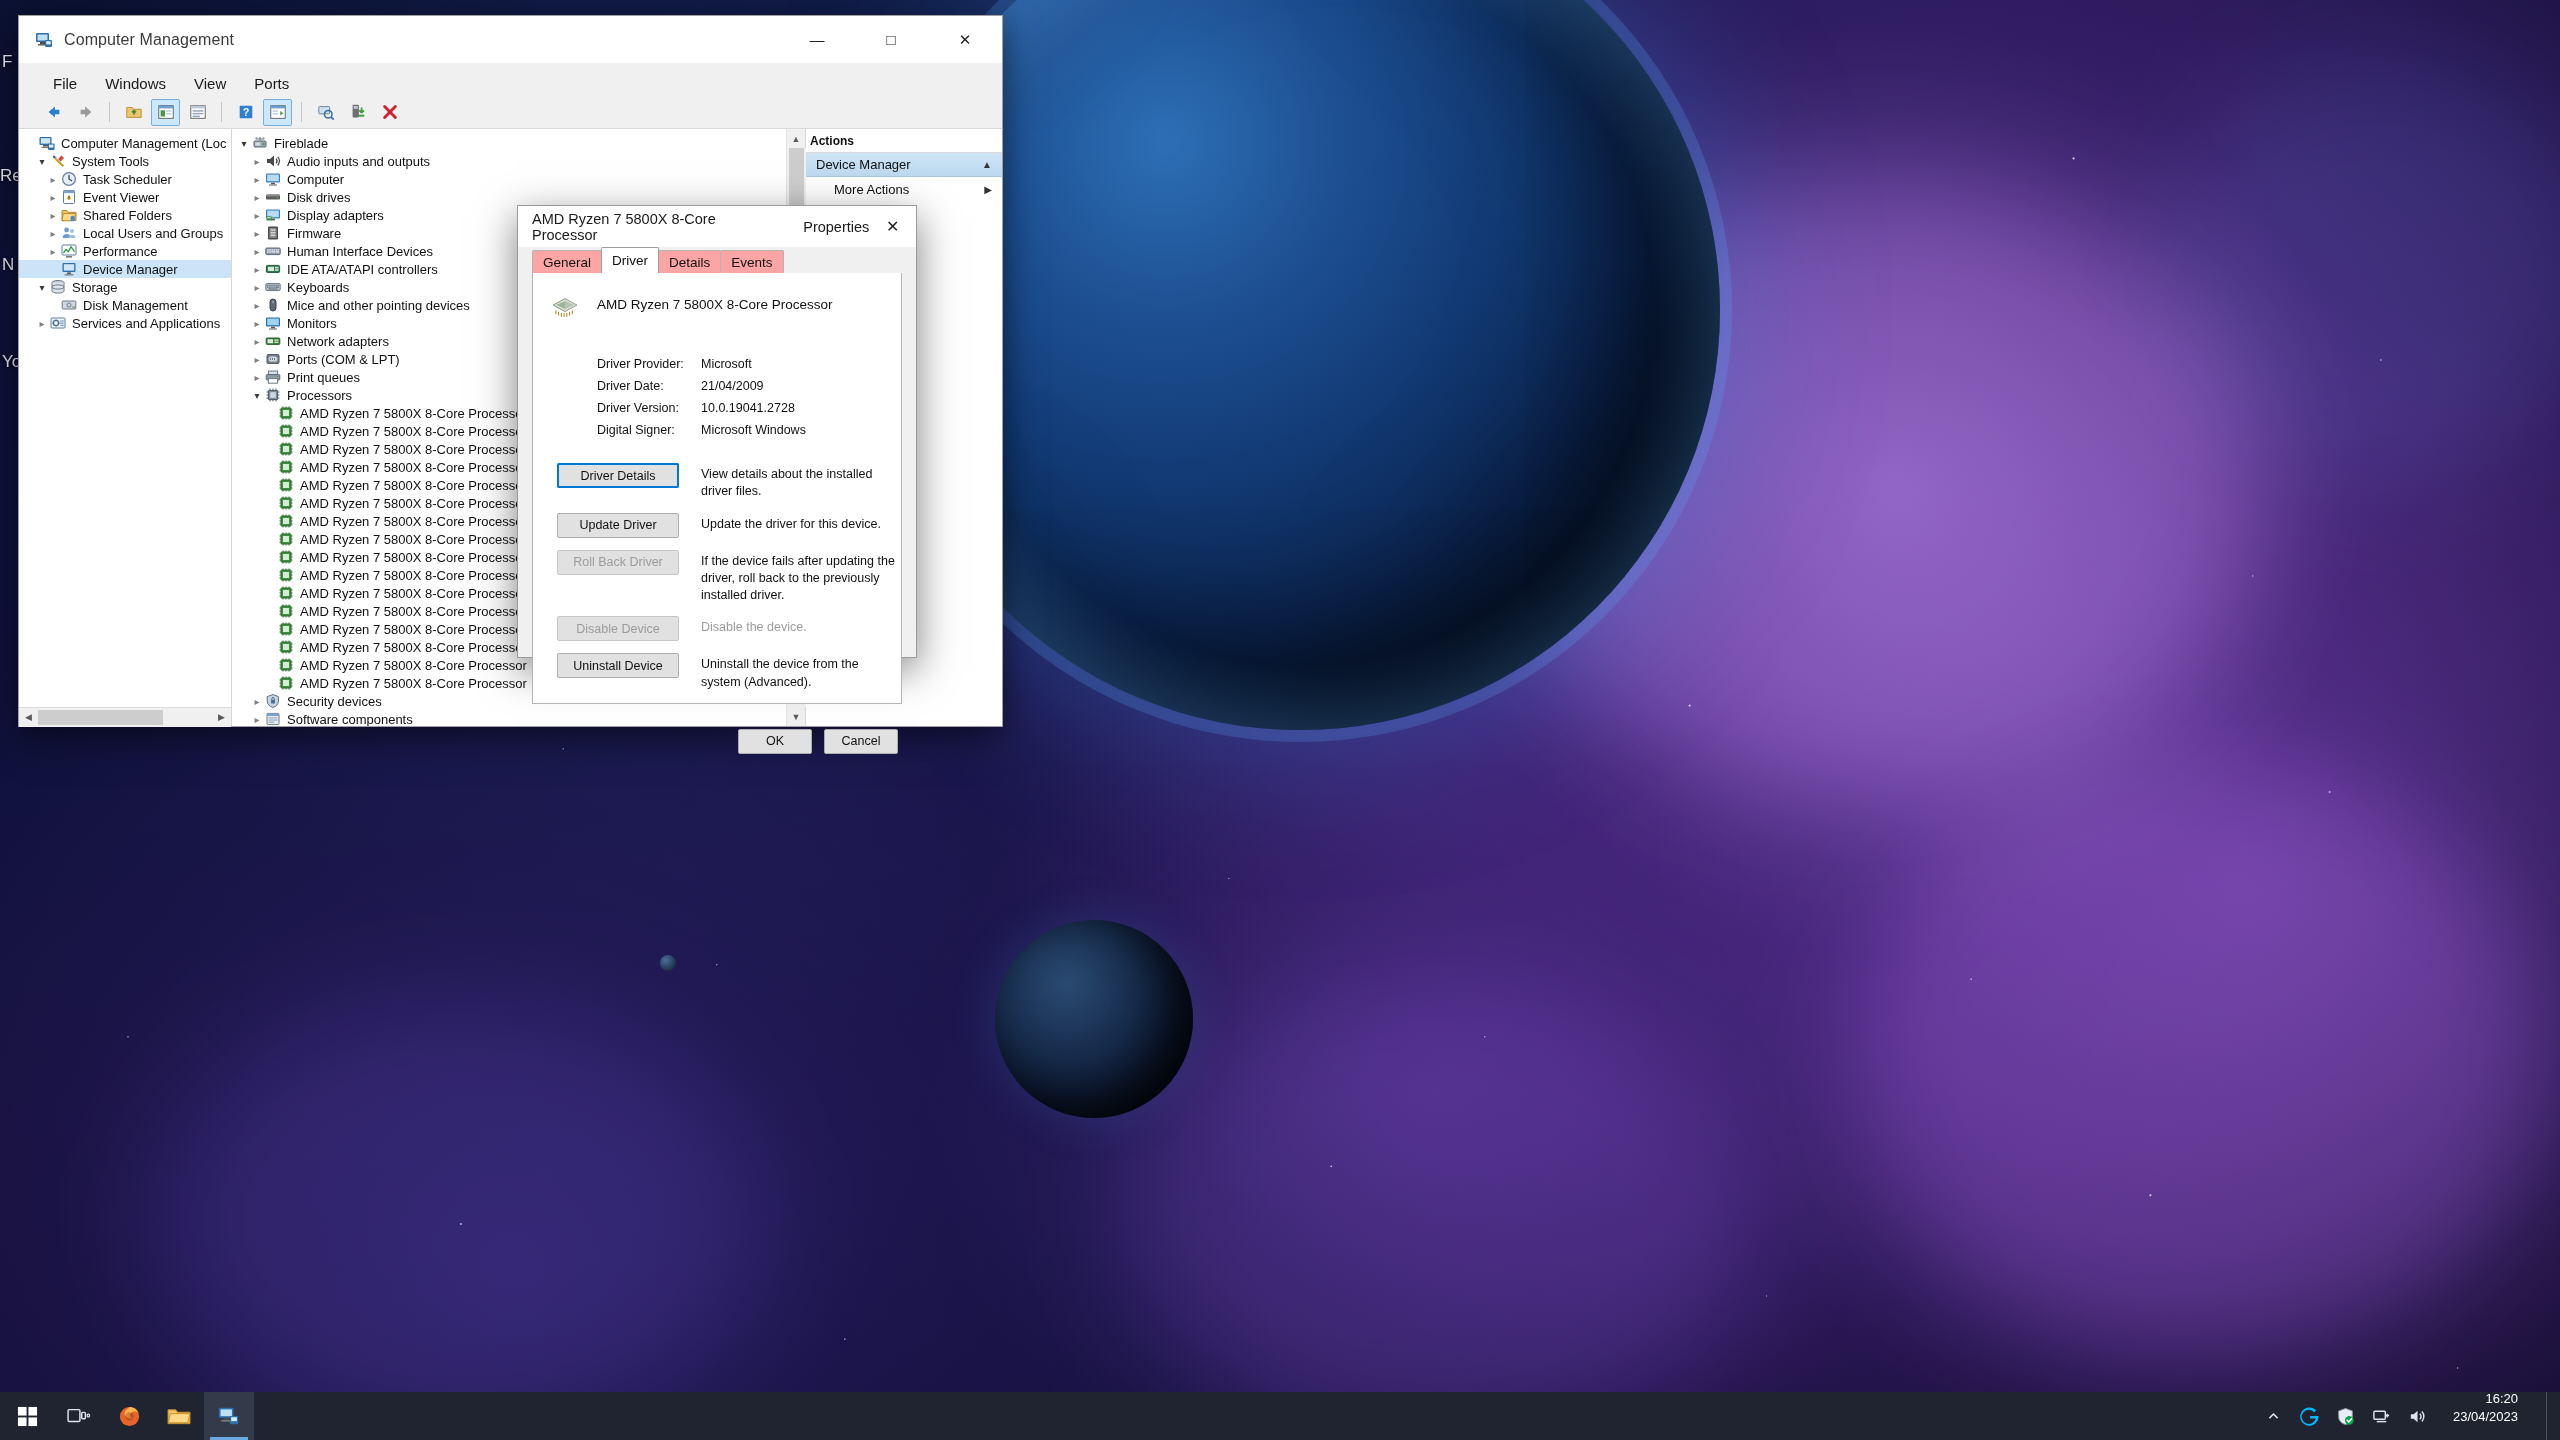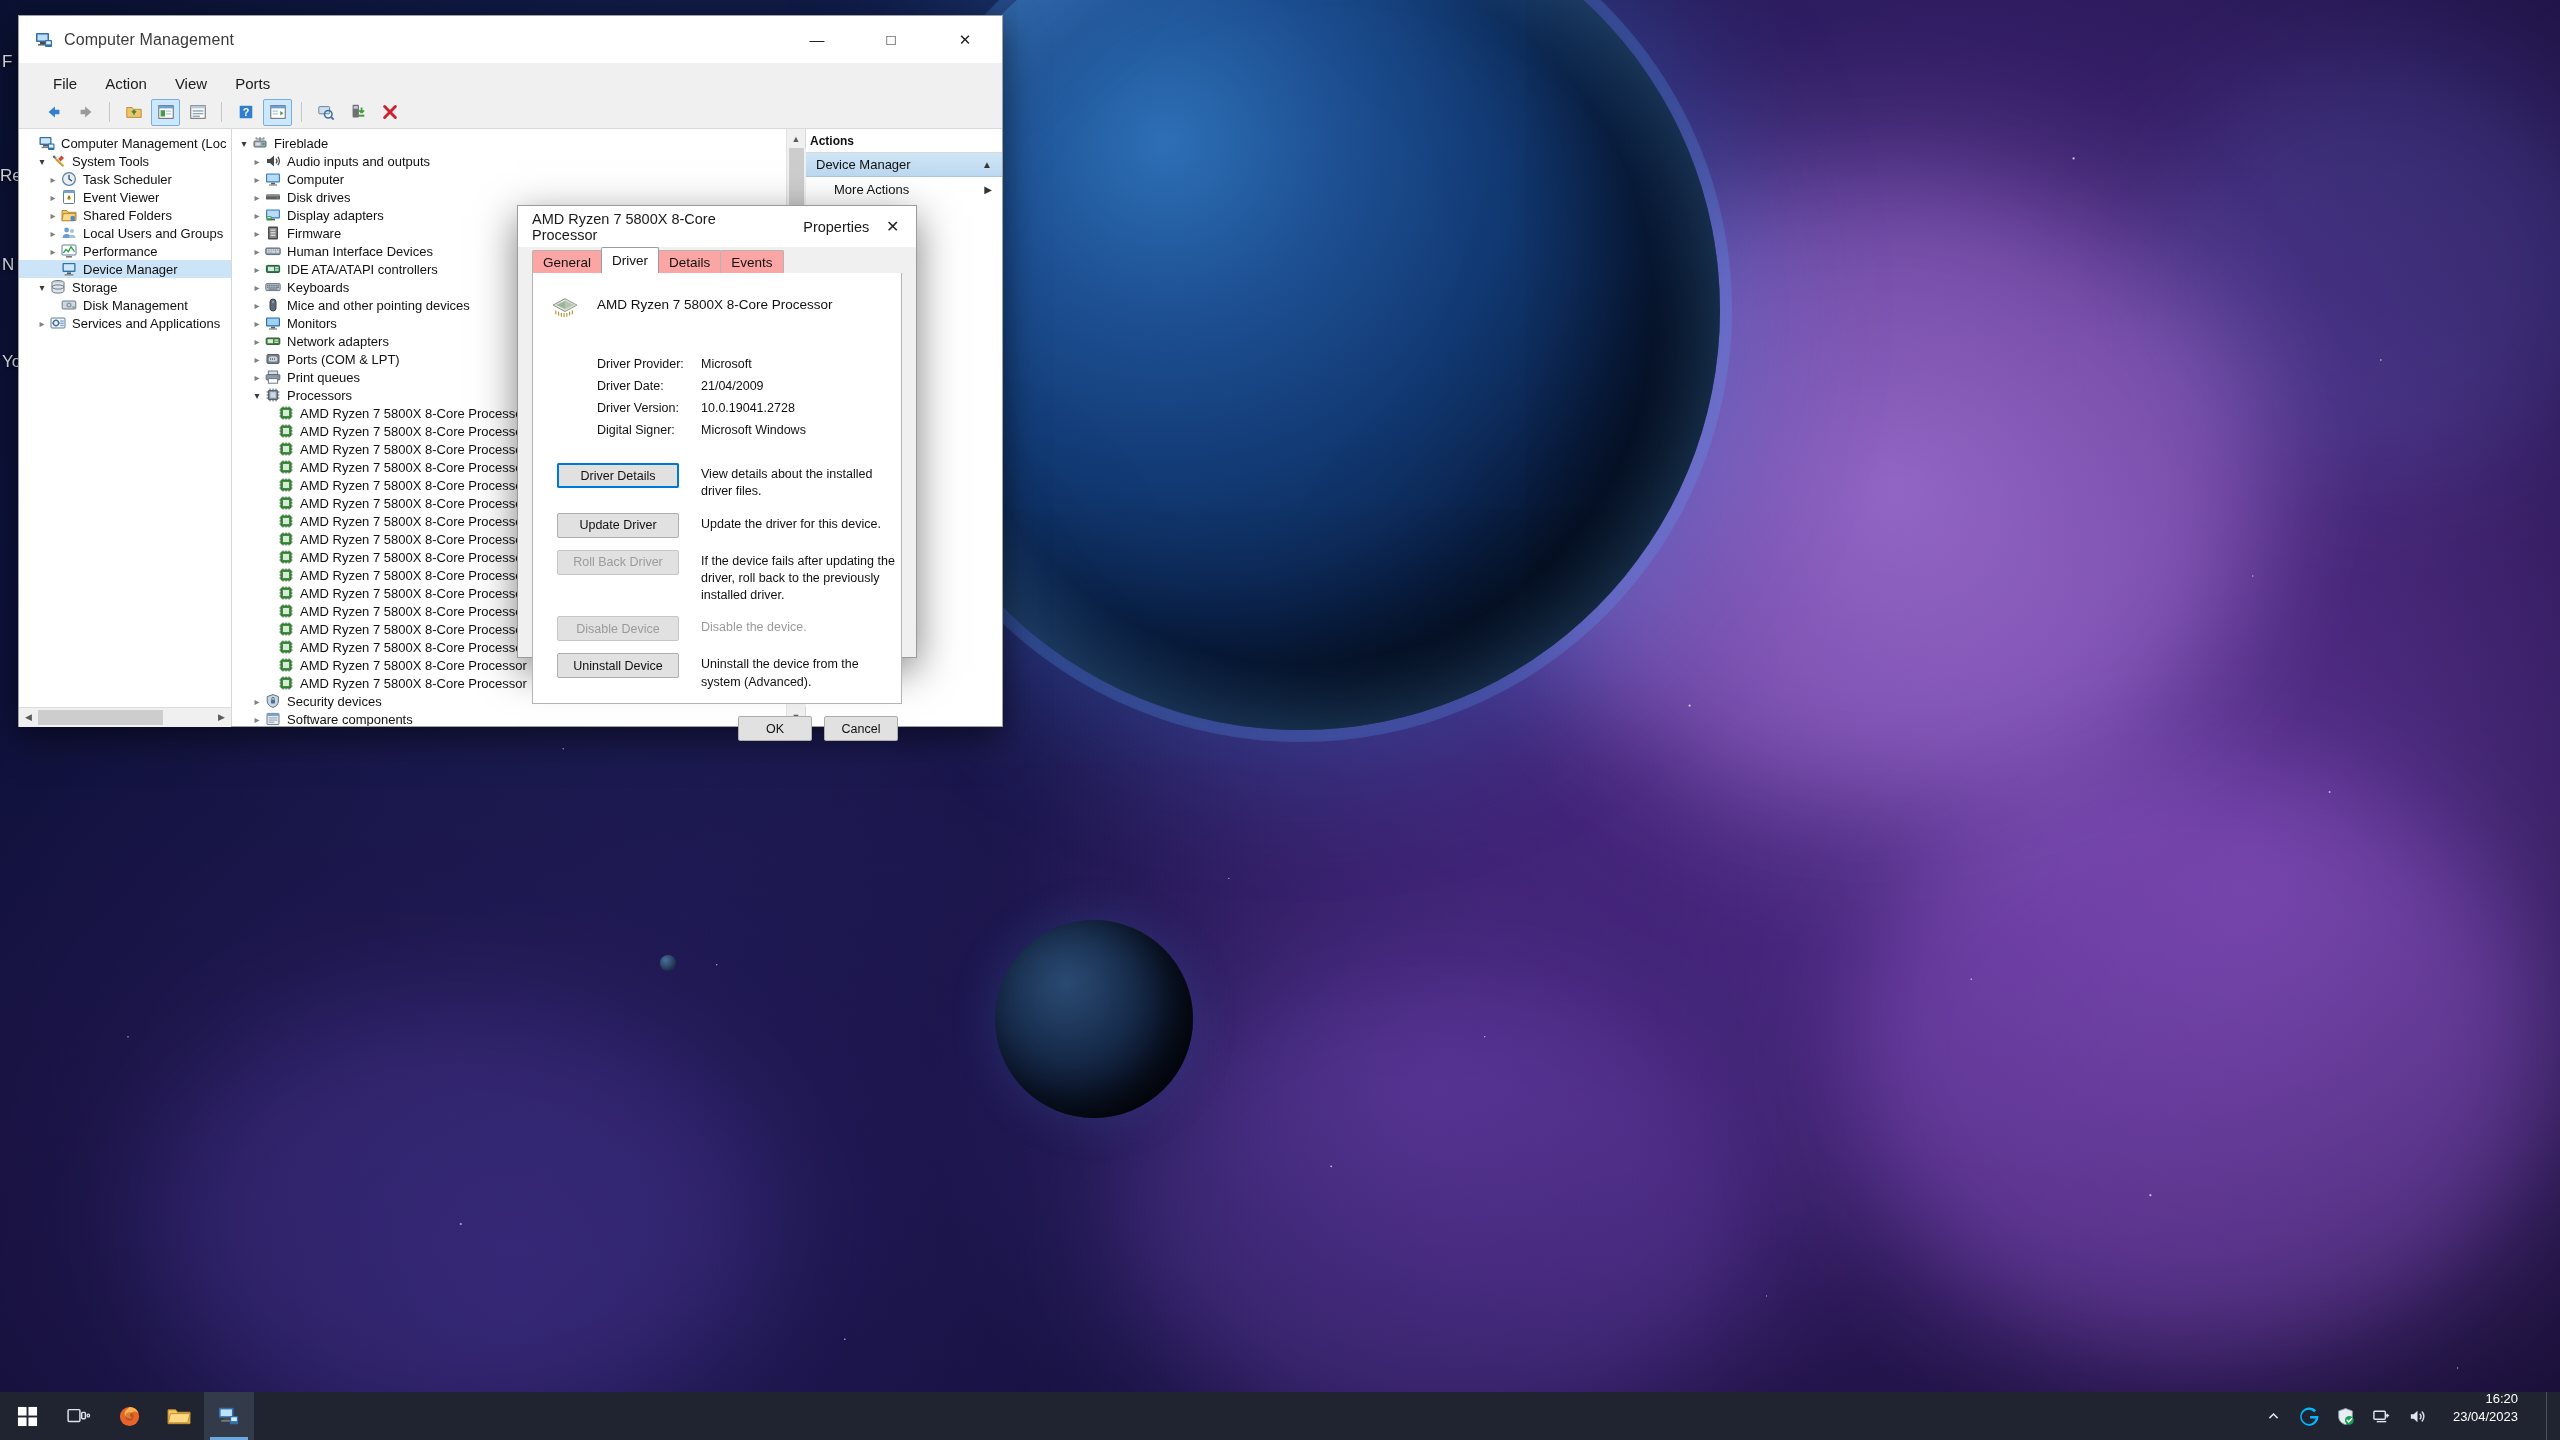--- a/index.html
+++ b/index.html
@@ -257,21 +257,21 @@
     width: 122px; height: 25px; font-size: 12.5px; color:#111;
     background:#e1e1e1; border:1px solid #adadad; border-radius:2px;
     display:flex; align-items:center; justify-content:center; flex:0 0 122px;
   }
   .dbtn.focus { outline: 2px solid #0078d7; outline-offset: -2px; border-color:#0078d7; background:#e1e1e1; }
   .dbtn.disabled { color:#9b9b9b; background:#e1e1e1; border-color:#c6c6c6; }
   .bdesc { margin-left: 22px; font-size: 12.5px; color:#111; line-height: 1.38; max-width: 232px; padding-top: 3px; }
   .bdesc.disabled { color:#9b9b9b; }
 
   .dlg-footer {
-    height: 50px; display:flex; align-items:center; justify-content:flex-end;
+    height: 50px; display:flex; align-items:flex-end; justify-content:flex-end;
     padding-right: 18px; gap: 12px; flex:0 0 auto;
   }
   .fbtn {
     width: 74px; height: 25px; font-size: 12.5px; color:#111;
     background:#e1e1e1; border:1px solid #adadad; border-radius:2px;
     display:flex; align-items:center; justify-content:center;
   }
 
   
   #taskbar {
@@ -328,21 +328,21 @@
     <div class="ttext">Computer Management</div>
     <div class="winbtns">
       <div class="winbtn">—</div>
       <div class="winbtn">□</div>
       <div class="winbtn close">✕</div>
     </div>
   </div>
 
   <div class="menubar">
     <div class="menuitem">File</div>
-    <div class="menuitem">Action</div>
+    <div class="menuitem">Windows</div>
     <div class="menuitem">View</div>
     <div class="menuitem">Ports</div>
   </div>
 
   <div class="toolbar">
     <div class="tbtn">
       <svg viewBox="0 0 20 20" width="18" height="18">
           <path d="M11 4 L4 10 L11 16 L11 12.5 L16 12.5 L16 7.5 L11 7.5 Z" fill="#2f7fd1"></path>
         </svg>
     </div>

